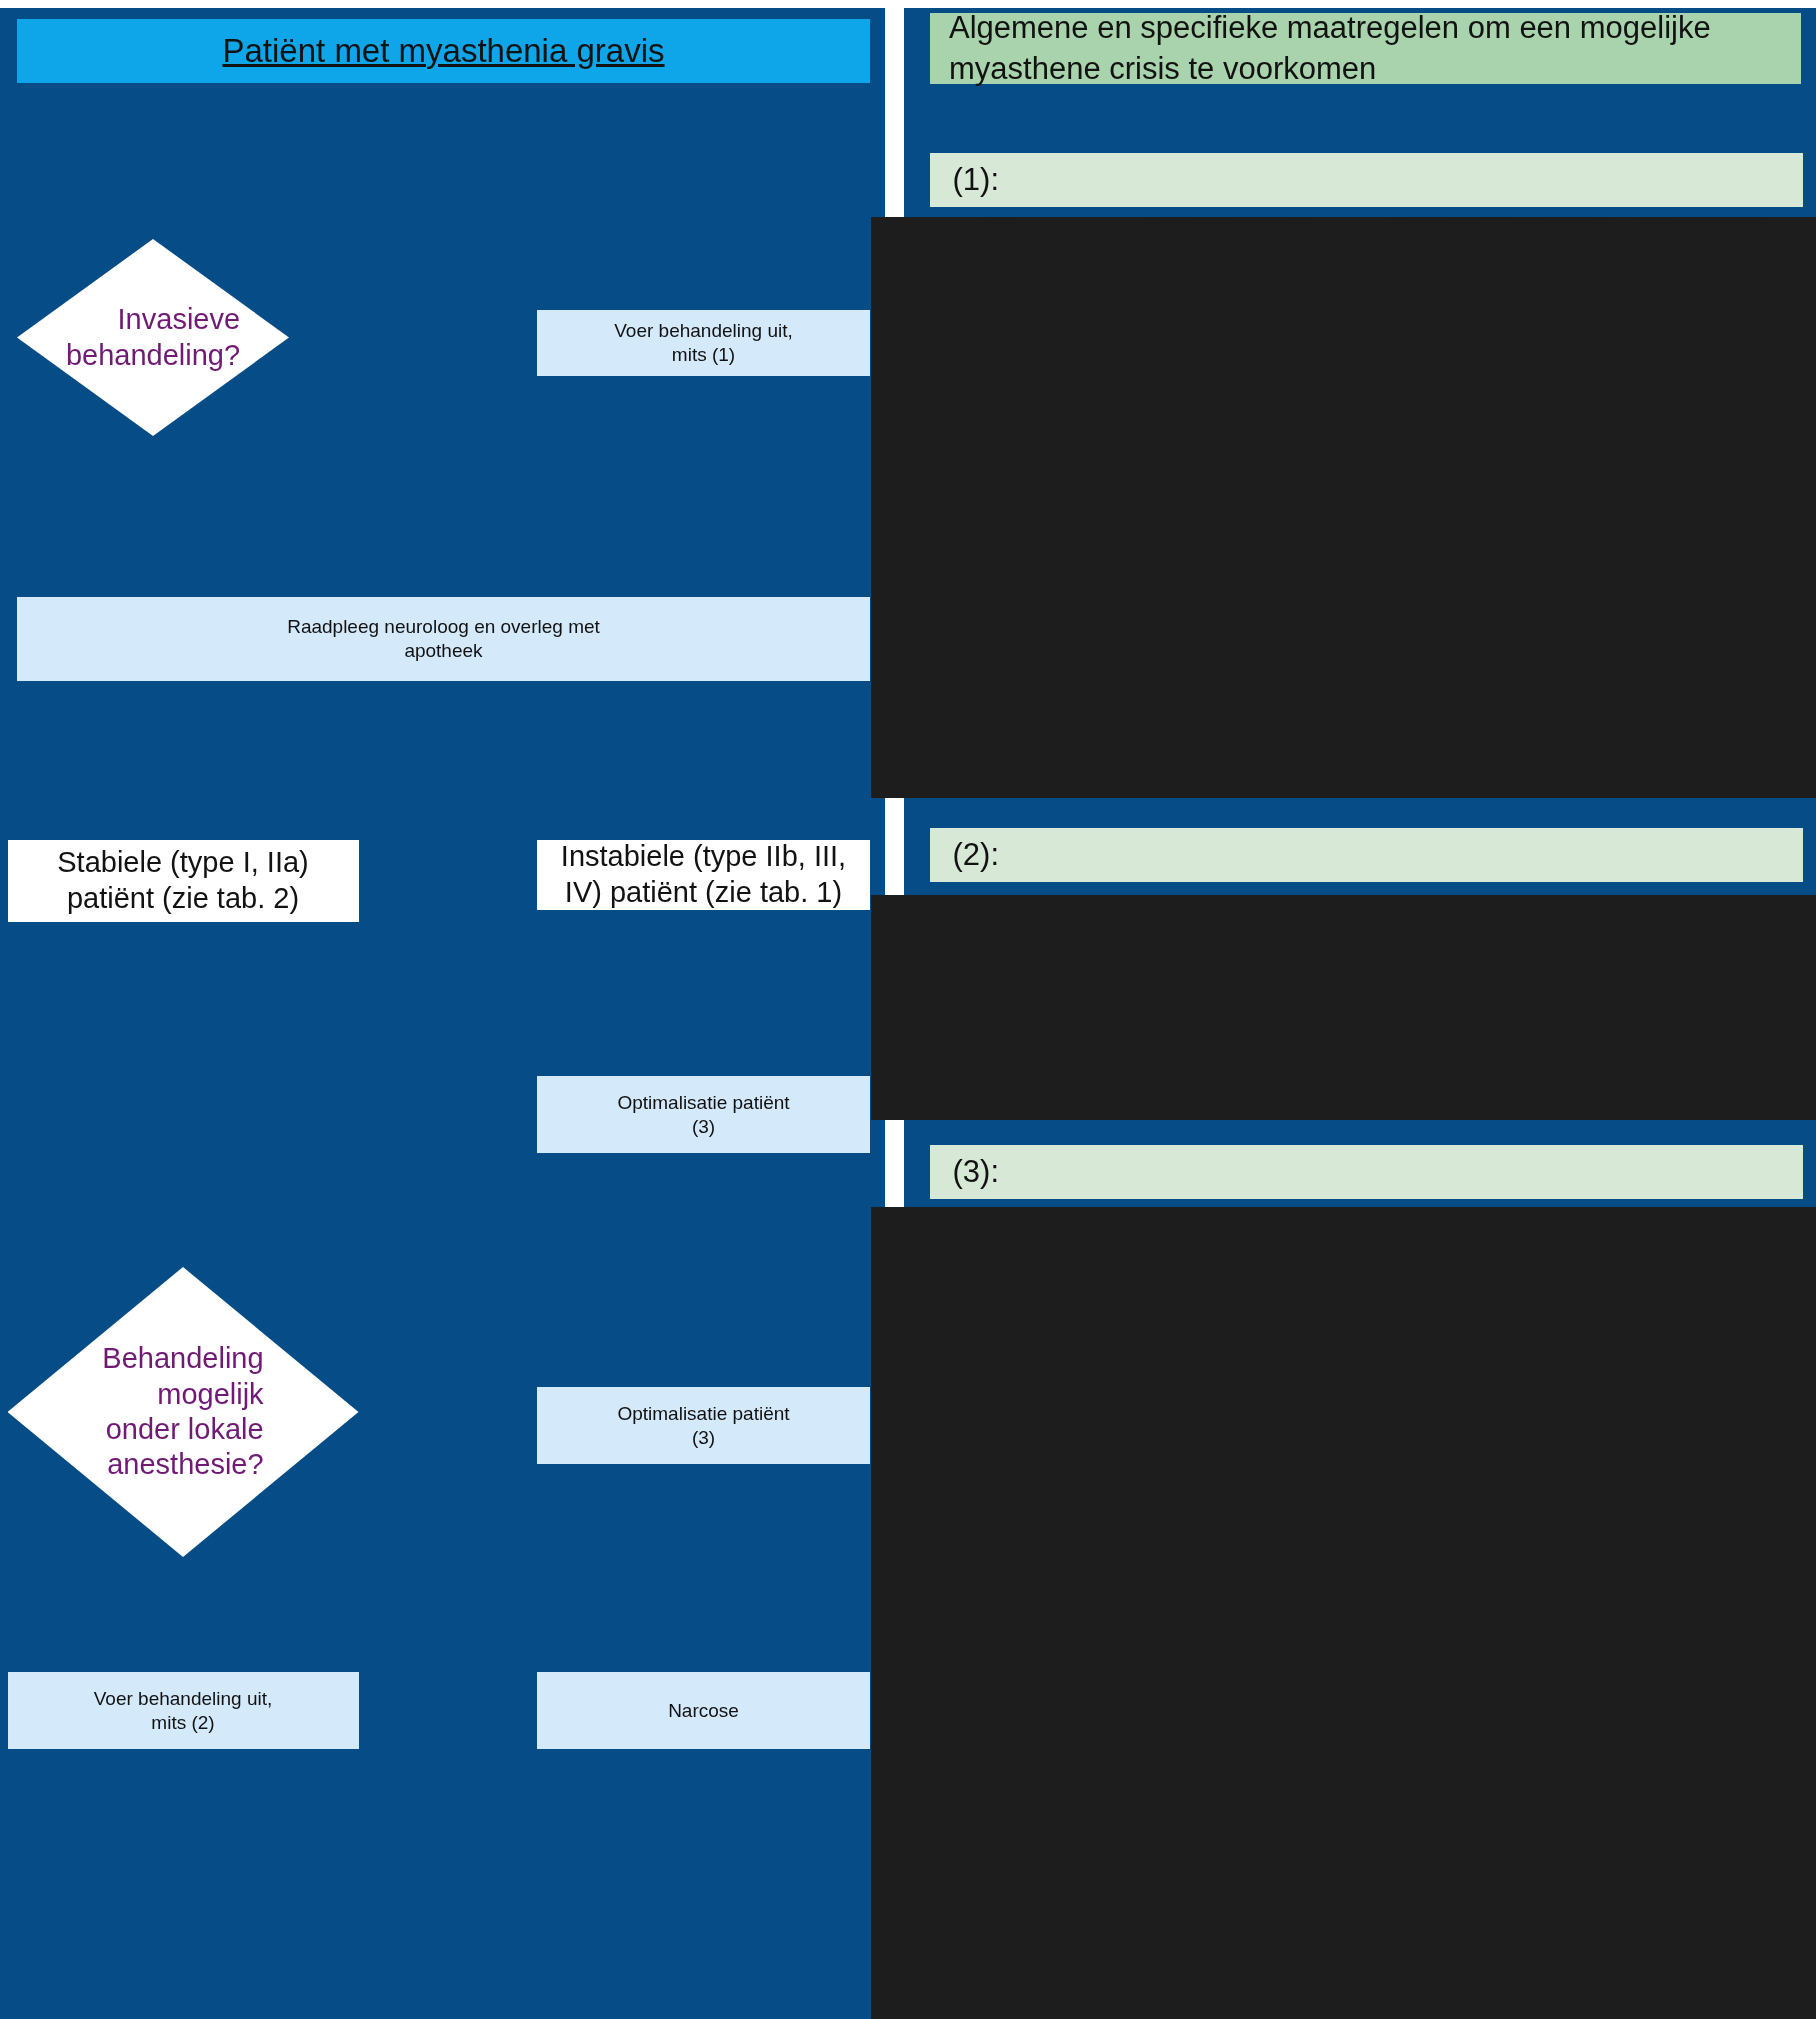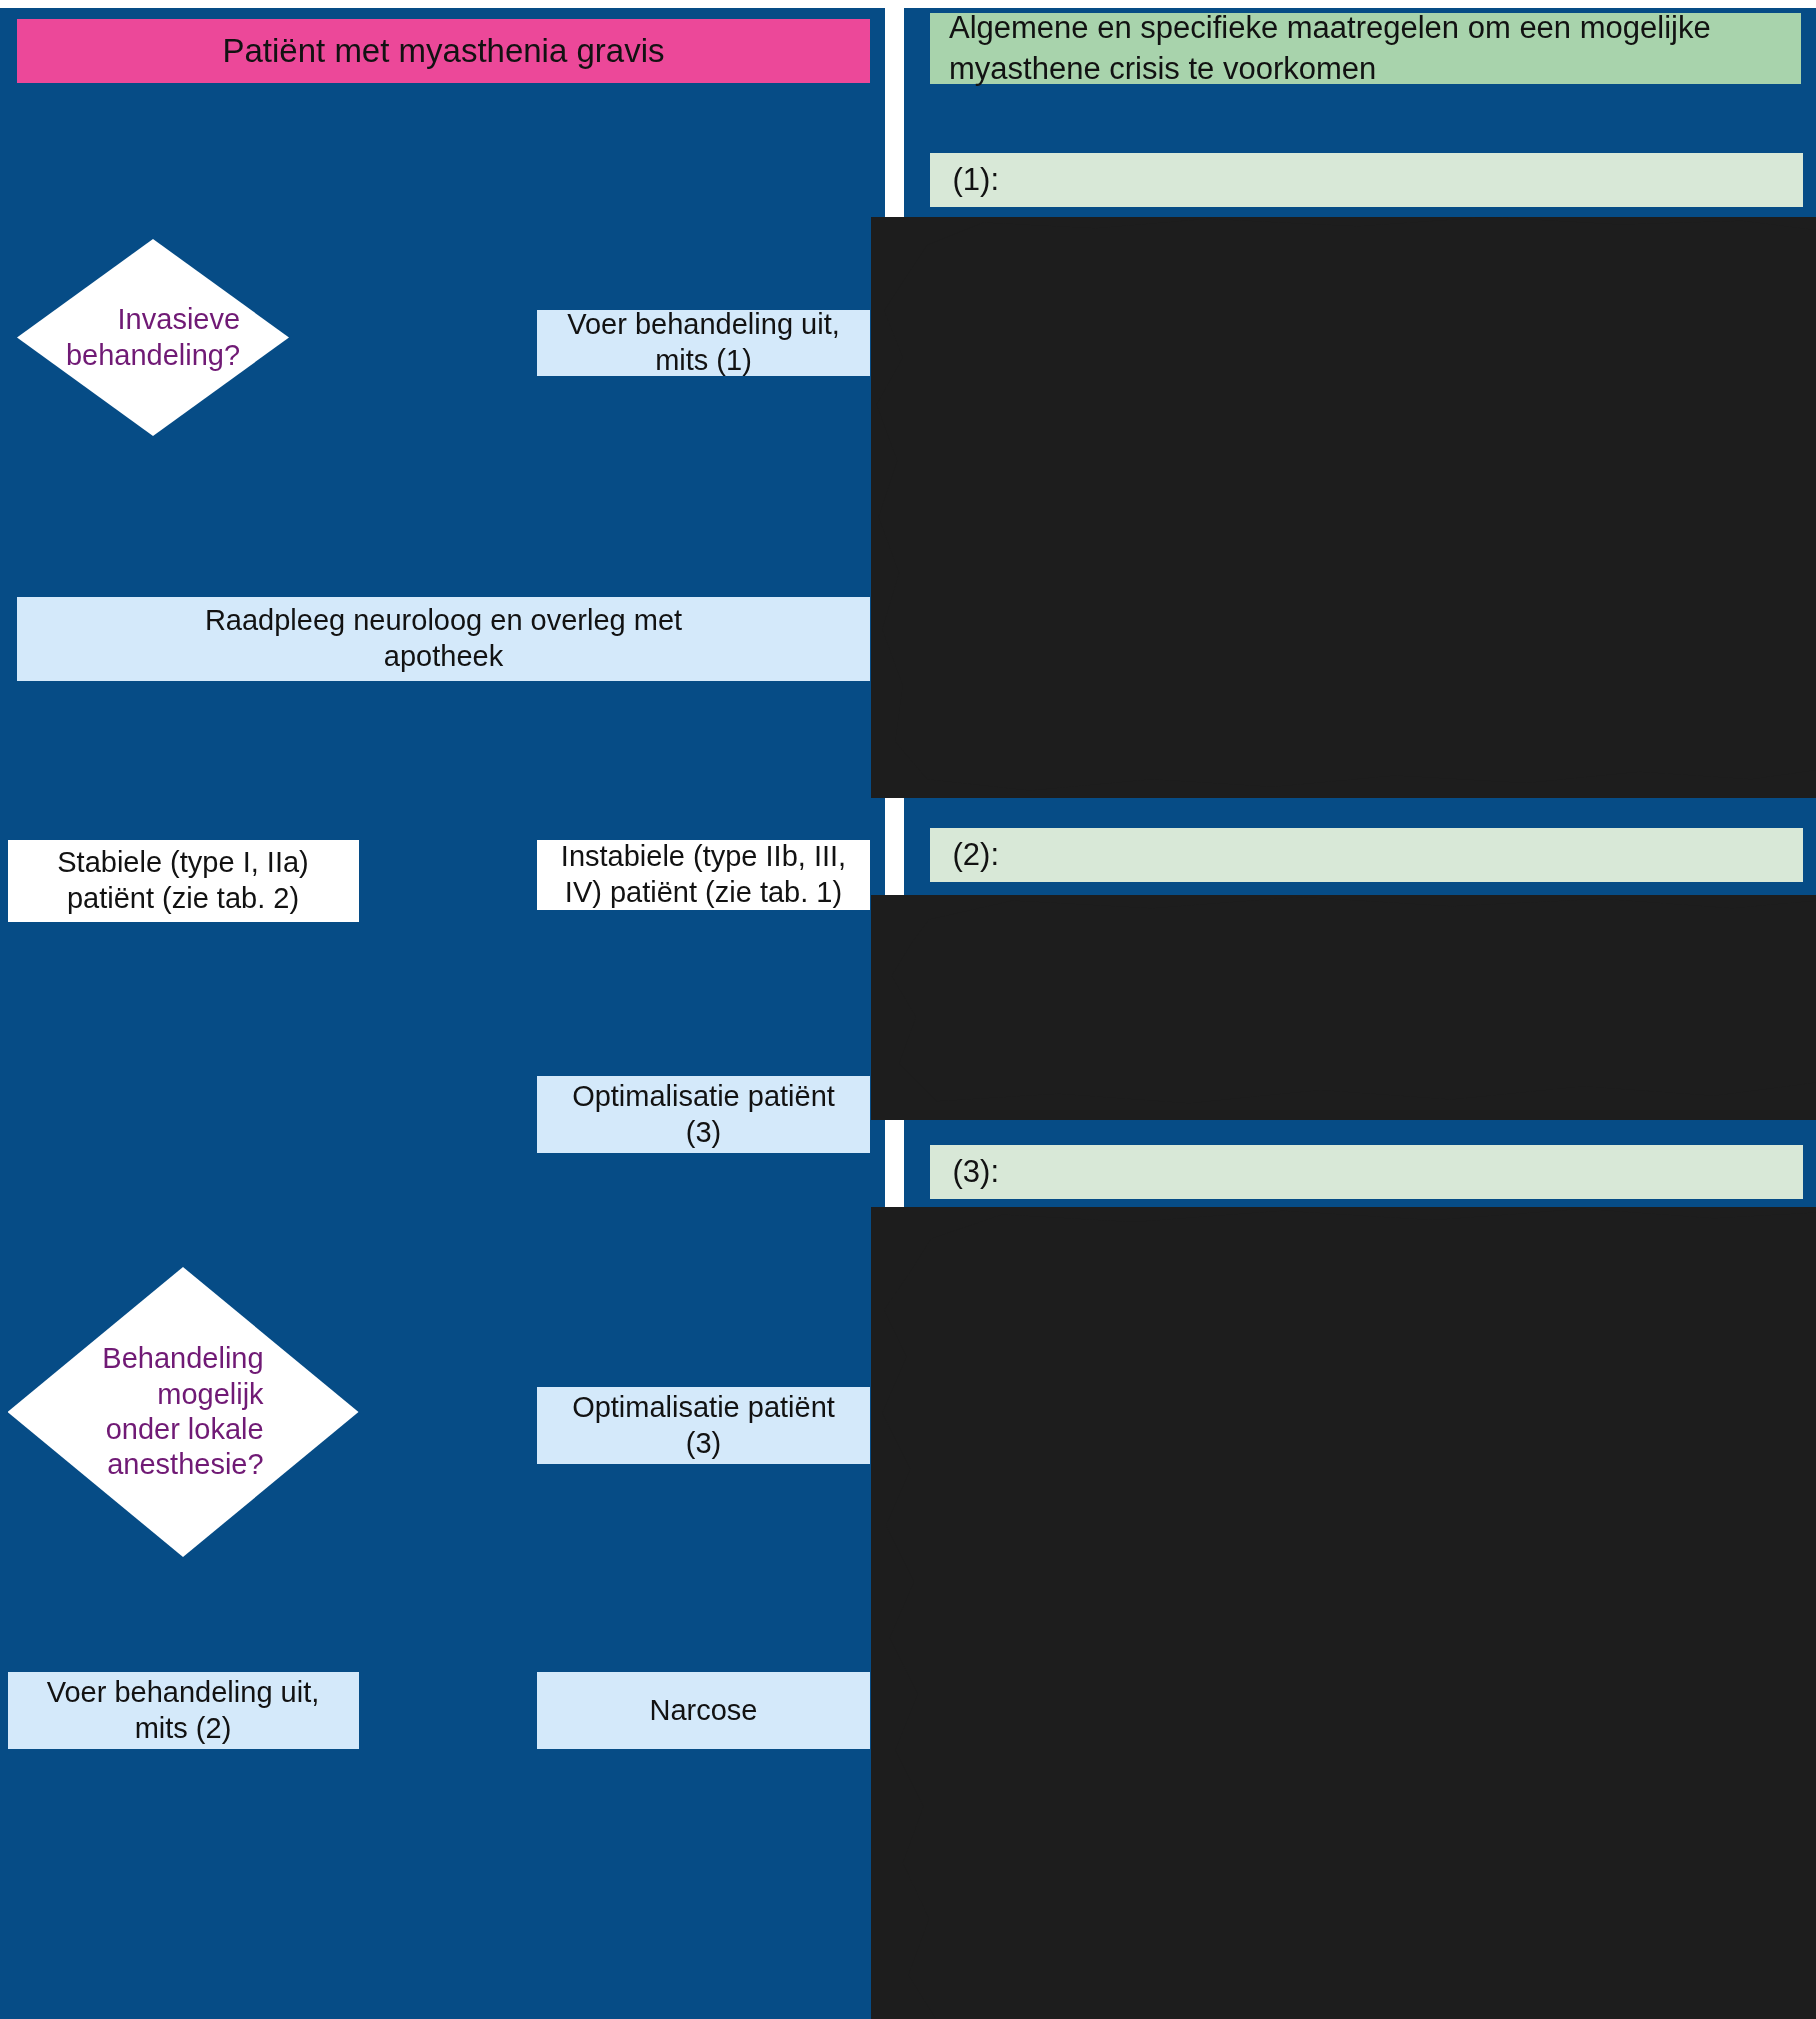--- a/index.html
+++ b/index.html
@@ -26,26 +26,27 @@
     display:flex;
     align-items:center;
     justify-content:center;
     text-align:center;
     color:#121212;
     line-height:1.24;
     padding:3.7px 9.4px;
     white-space:pre-line;
   }
   .node-title{        
-    background:#ec4899;
+    background:#0ea5e9;
     font-size:33px;
+    text-decoration:underline;
   }
   .node-process{      
     background:#D4E9FA;
-    font-size:29px;
+    font-size:19px;
   }
   .node-white{        
     background:#FFFFFF;
     font-size:29px;
   }
   .node-green-head{   
     background:#A8D3AC;
     font-size:31px;
     justify-content:flex-start;
     text-align:left;

